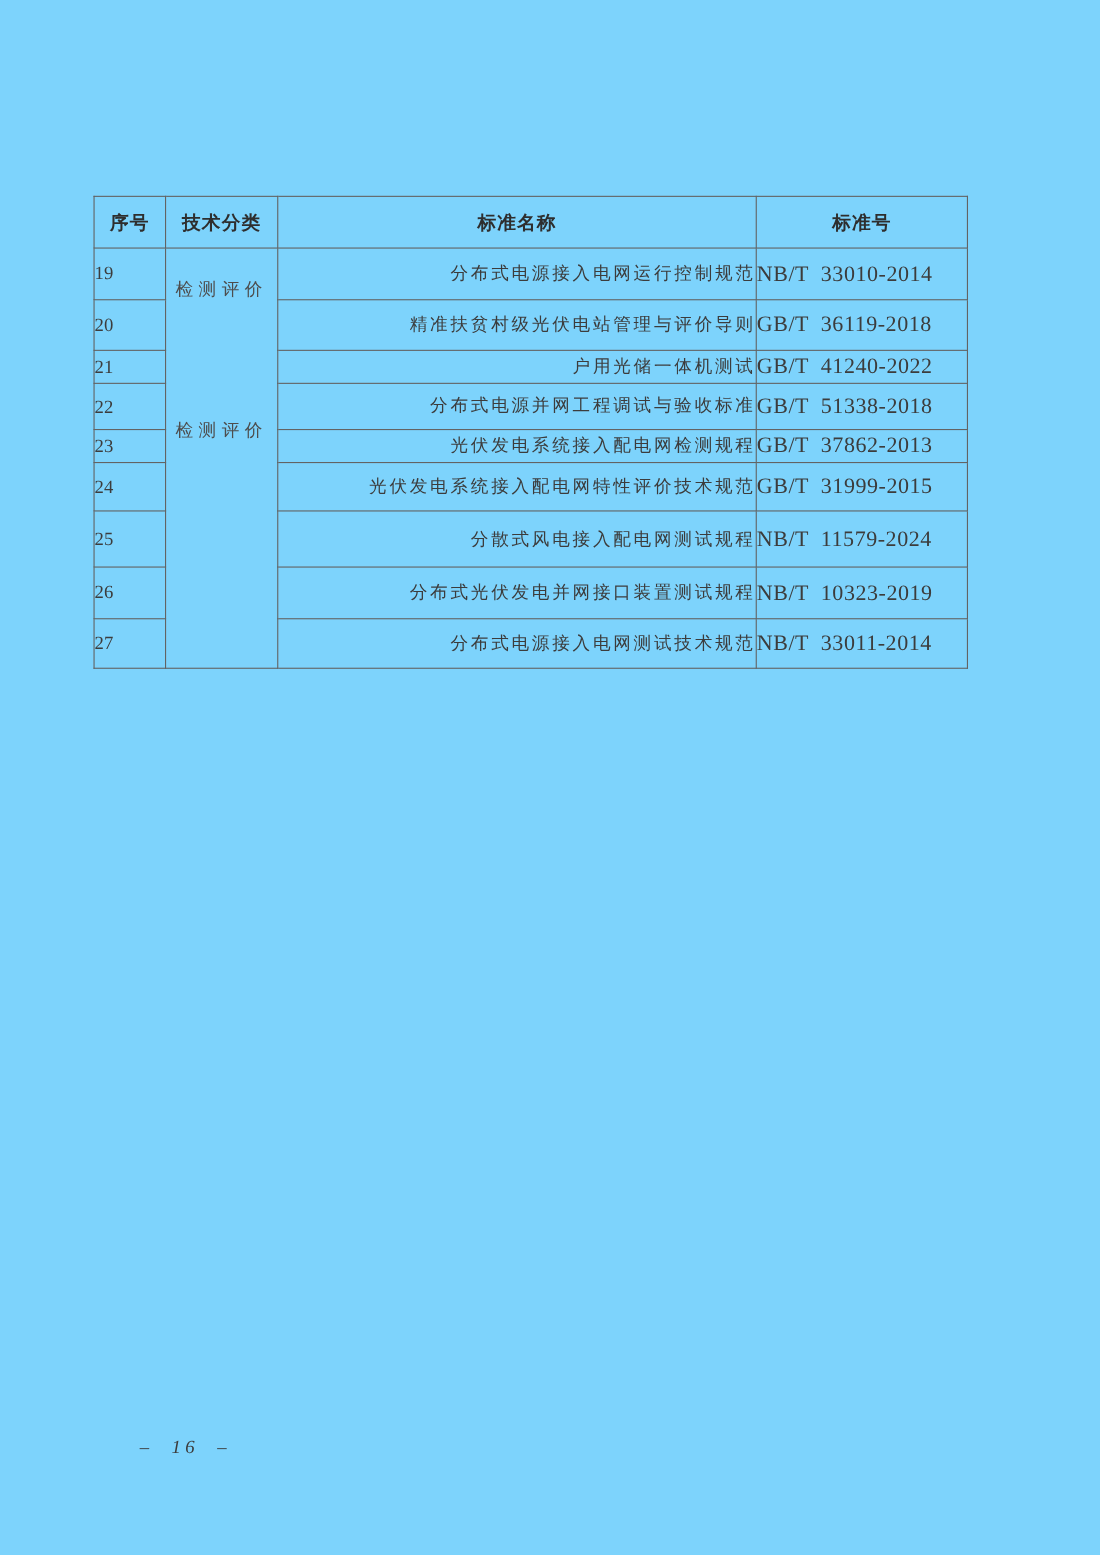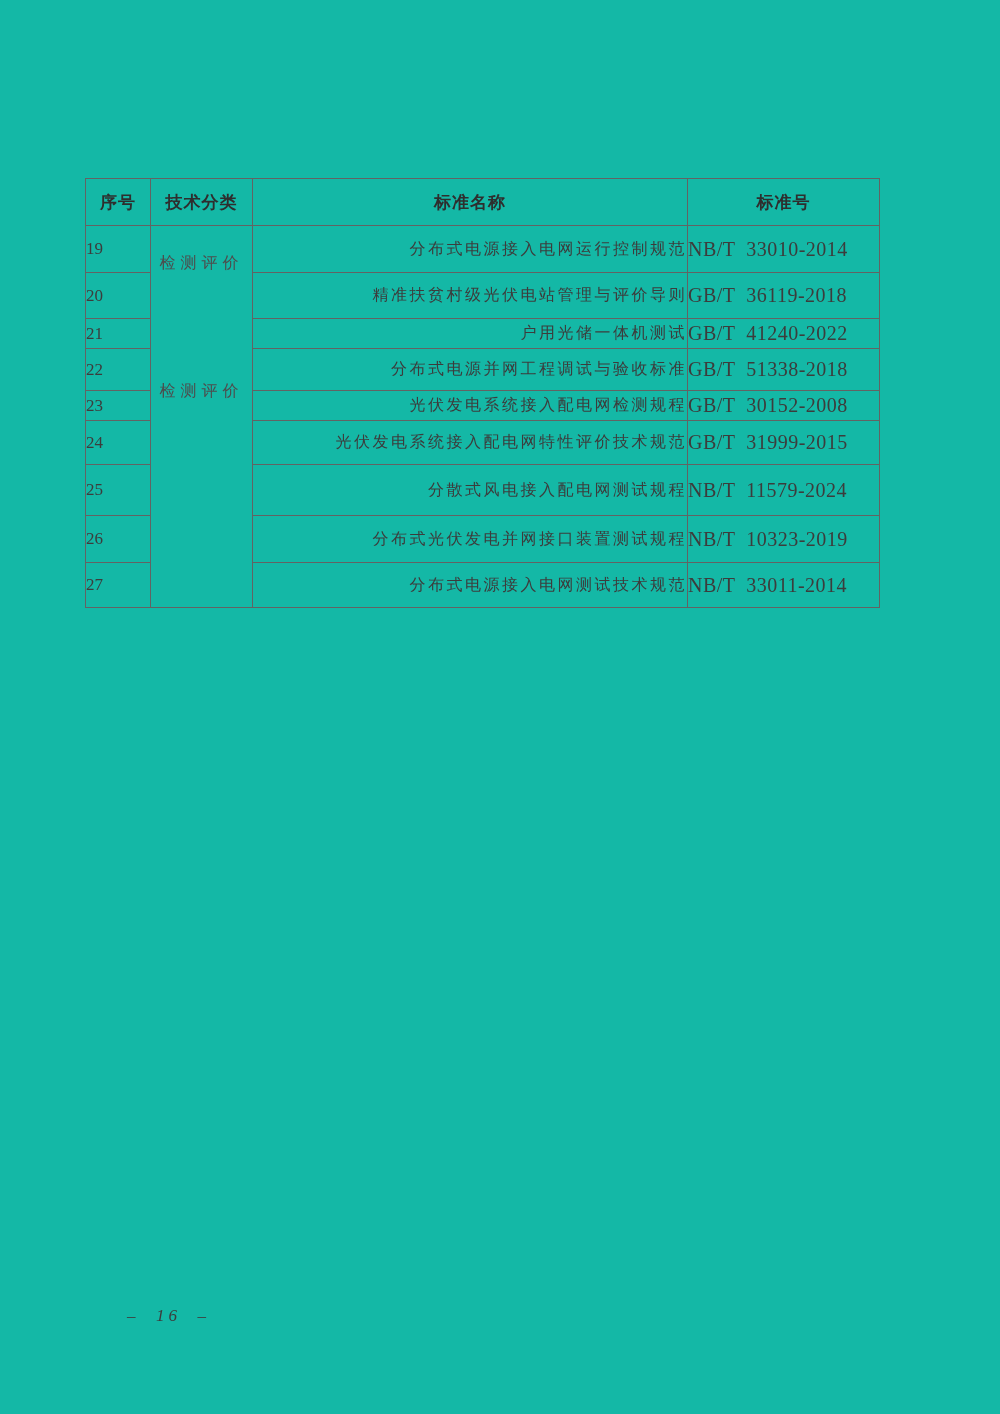--- a/index.html
+++ b/index.html
@@ -4,21 +4,21 @@
 <style>
   html, body {
     margin: 0;
     padding: 0;
     background: #ffffff;
   }
   .page {
     position: relative;
     width: 1000px;
     height: 1414px;
-    background: #14b8a6;
+    background: #7dd3fc;
     overflow: hidden;
     font-family: "Liberation Serif", serif;
     color: #3c3c3c;
   }
   table.std-table {
     position: absolute;
     left: 85px;
     top: 178px;
     width: 794px;
     border-collapse: collapse;
@@ -128,21 +128,21 @@
           <td class="code-cell">GB/T  41240-2022</td>
         </tr>
         <tr style="height: 42px;">
           <td class="no-cell">22</td>
           <td class="name-cell">分布式电源并网工程调试与验收标准</td>
           <td class="code-cell">GB/T  51338-2018</td>
         </tr>
         <tr style="height: 30px;">
           <td class="no-cell">23</td>
           <td class="name-cell">光伏发电系统接入配电网检测规程</td>
-          <td class="code-cell">GB/T  30152-2008</td>
+          <td class="code-cell">GB/T  37862-2013</td>
         </tr>
         <tr style="height: 44px;">
           <td class="no-cell">24</td>
           <td class="name-cell">光伏发电系统接入配电网特性评价技术规范</td>
           <td class="code-cell">GB/T  31999-2015</td>
         </tr>
         <tr style="height: 51px;">
           <td class="no-cell">25</td>
           <td class="name-cell">分散式风电接入配电网测试规程</td>
           <td class="code-cell">NB/T  11579-2024</td>

